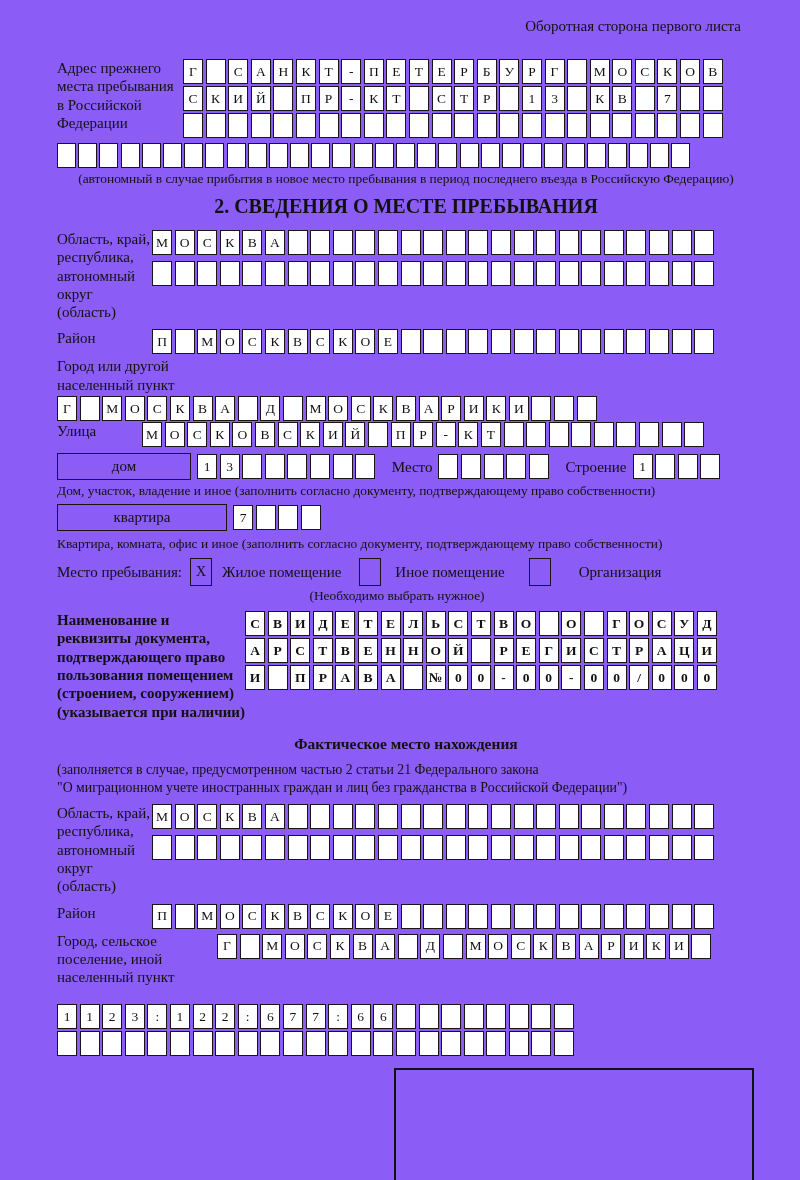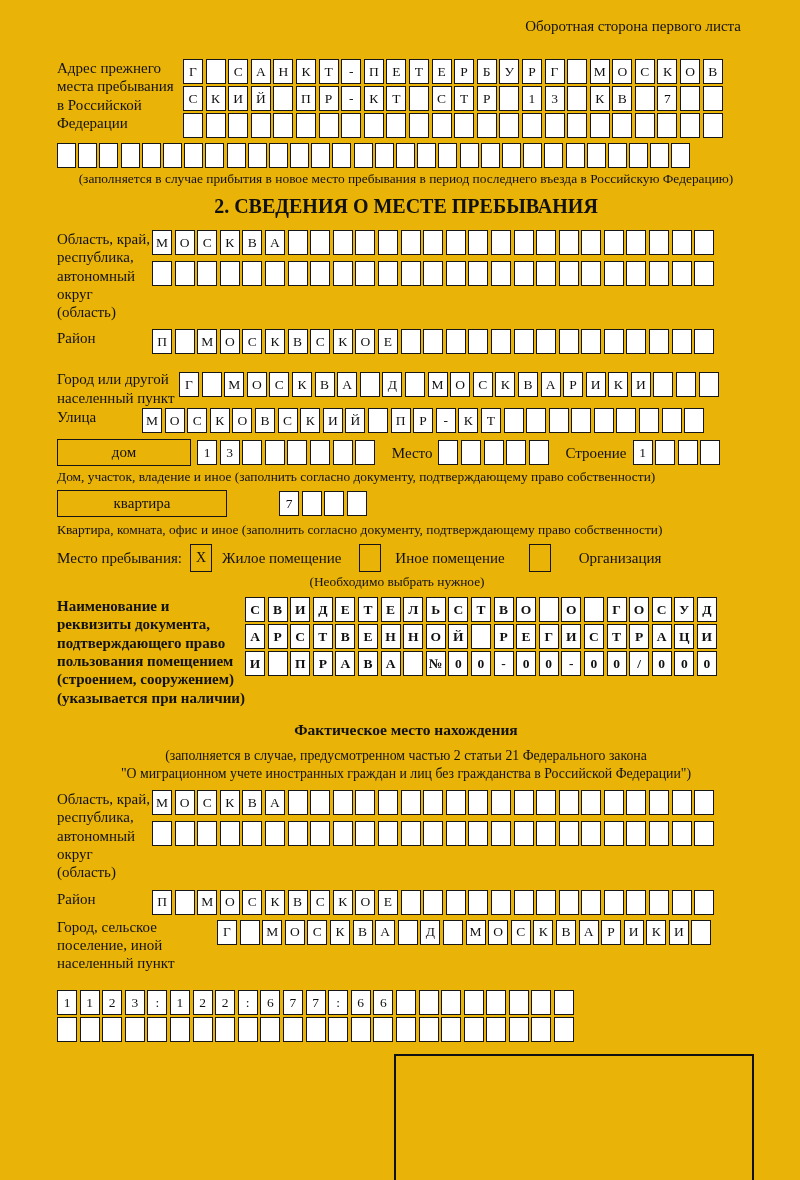--- a/index.html
+++ b/index.html
@@ -1,19 +1,19 @@
 <!DOCTYPE html>
 <html><head>
 <meta charset="utf-8">
 <style>
   html,body{margin:0;padding:0;background:#ffffff;}
   .page{
     position:relative;
     width:800px;height:1180px;
-    background:#eab308;
+    background:#8b5cf6;
     color:#111;
     font-family:"Liberation Serif", serif;
     box-sizing:border-box;
     padding:18px 45px 0 57px;
     overflow:hidden;
   }
   .header-note{
     text-align:right;
     font-size:15px;
     padding-right:14px;
@@ -64,21 +64,21 @@
     border:1.6px solid #161616;
     display:flex;align-items:center;justify-content:center;
     font-size:14px;
     flex:0 0 auto;
   }
   .stamp-box{
     width:356px;height:171px;
     border:2px solid #111;
     margin-left:337px;
   }
-  .notes{font-size:13.8px;text-align:center;line-height:1.35;}
+  .notes{font-size:13.8px;text-align:left;line-height:1.35;}
 </style>
 </head>
 <body>
 
 <div class="page">
 
   <div class="header-note">Оборотная сторона первого листа</div>
 
   <div class="block" style="margin-top:24px;">
     <div class="label w126">Адрес прежнего места пребывания в Российской Федерации</div>
@@ -188,21 +188,21 @@
       <div class="cell"></div>
       <div class="cell"></div>
       <div class="cell"></div>
       <div class="cell"></div>
       <div class="cell"></div>
       <div class="cell"></div>
       <div class="cell"></div>
       <div class="cell"></div>
       <div class="cell"></div>
     </div>
-  <div class="caption center" style="margin-top:3px;">(заполняется в случае прибытия в новое место пребывания в период последнего въезда в Российскую Федерацию)</div>
+  <div class="caption center" style="margin-top:3px;">(автономный в случае прибытия в новое место пребывания в период последнего въезда в Российскую Федерацию)</div>
 
   <div class="title" style="margin-top:8px;">2. СВЕДЕНИЯ О МЕСТЕ ПРЕБЫВАНИЯ</div>
 
   <div class="block" style="margin-top:12px;">
     <div class="label w95">Область, край, республика, автономный округ (область)</div>
     <div class="rows">
       <div class="cellrow" style="margin-bottom:6px;">
           <div class="cell">М</div>
           <div class="cell">О</div>
           <div class="cell">С</div>
@@ -283,21 +283,21 @@
         <div class="cell"></div>
         <div class="cell"></div>
         <div class="cell"></div>
         <div class="cell"></div>
         <div class="cell"></div>
         <div class="cell"></div>
         <div class="cell"></div>
       </div>
   </div>
 
-  <div class="block" style="margin-top:16px;">
+  <div class="block" style="margin-top:3px;flex-direction:column;">
     <div class="label w122">Город или другой населенный пункт</div>
     <div class="cellrow" style="margin-top:2px;">
         <div class="cell">Г</div>
         <div class="cell"></div>
         <div class="cell">М</div>
         <div class="cell">О</div>
         <div class="cell">С</div>
         <div class="cell">К</div>
         <div class="cell">В</div>
         <div class="cell">А</div>
@@ -374,21 +374,21 @@
     <div class="inline-label">Строение</div>
     <div class="cellrow">
         <div class="cell">1</div>
         <div class="cell"></div>
         <div class="cell"></div>
         <div class="cell"></div>
       </div>
   </div>
   <div class="caption" style="margin-top:3px;">Дом, участок, владение и иное (заполнить согласно документу, подтверждающему право собственности)</div>
 
-  <div class="block" style="margin-top:5px;align-items:center;gap:46px;">
+  <div class="block" style="margin-top:5px;align-items:center;">
     <div class="namedbox aptbox">квартира</div>
     <div class="cellrow">
         <div class="cell">7</div>
         <div class="cell"></div>
         <div class="cell"></div>
         <div class="cell"></div>
       </div>
   </div>
   <div class="caption" style="margin-top:5px;">Квартира, комната, офис и иное (заполнить согласно документу, подтверждающему право собственности)</div>
 

